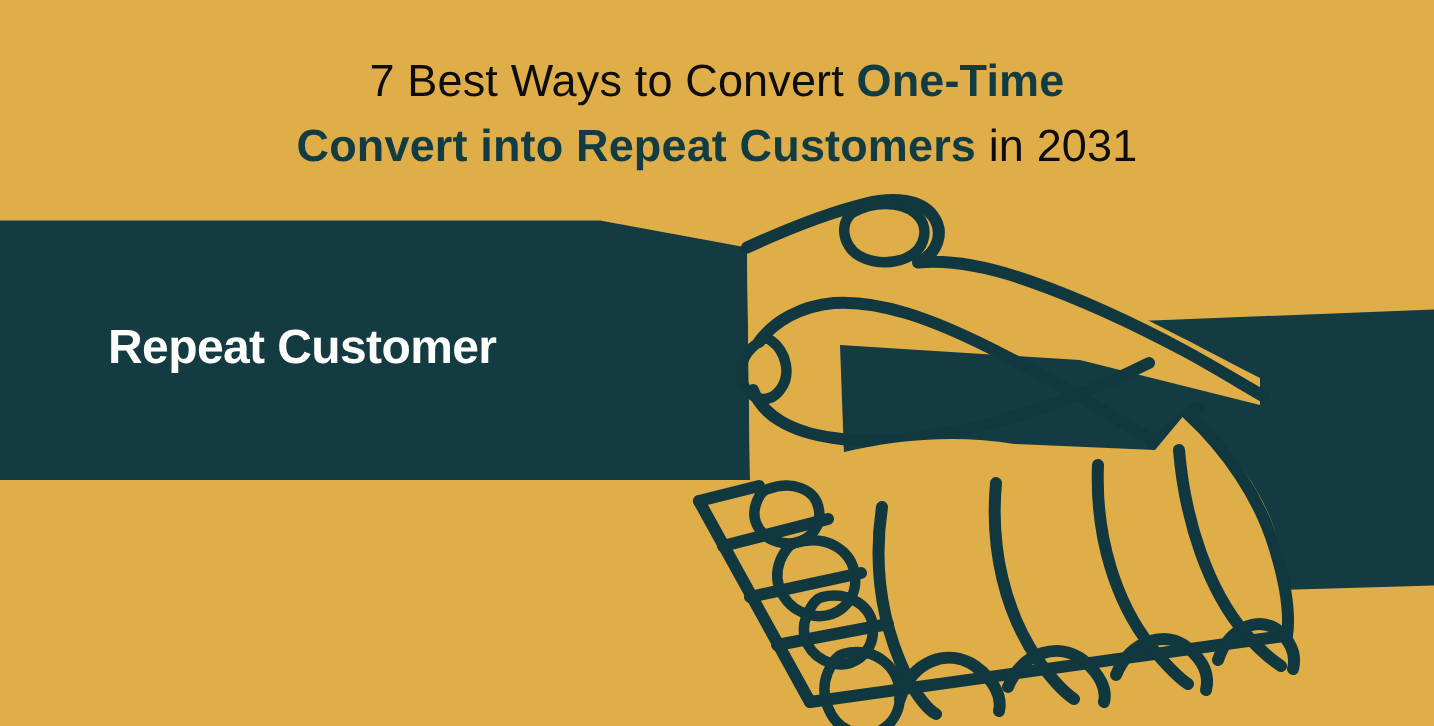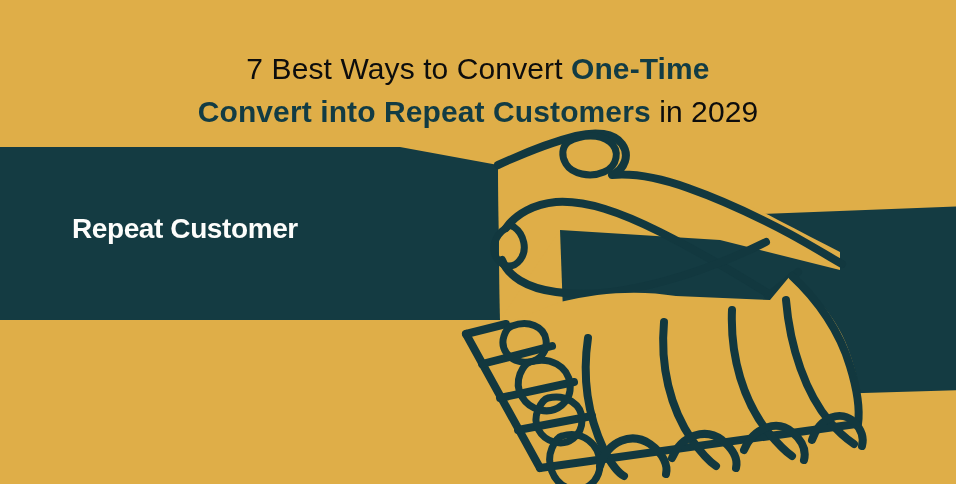--- a/index.html
+++ b/index.html
@@ -15,21 +15,21 @@
     width: 956px;
     height: 484px;
     background: #dfae48;
     overflow: hidden;
   }
 
   
   #headline {
     position: absolute;
     left: 0;
-    top: 28px;
+    top: 14px;
     width: 956px;
     text-align: center;
     line-height: 1.42;
     font-size: 30px;
     letter-spacing: 0.1px;
     color: #0d0d0d;
     font-weight: 400;
     z-index: 5;
     white-space: nowrap;
   }
@@ -57,36 +57,36 @@
     display: block;
     width: 956px;
     height: 374px;
   }
 
   
   #band-caption {
     position: absolute;
     left: 72px;
     top: 213px;
-    font-size: 28px;
+    font-size: 32px;
     font-weight: 700;
     color: #fdfdfb;
     letter-spacing: -0.4px;
     z-index: 6;
     white-space: nowrap;
   }
 </style>
 </head>
 <body>
 
 <div id="page">
 
   <h1 id="headline">
     <span class="ln"><span class="pl">7 Best Ways to Convert </span><span class="em">One-Time</span></span>
-    <span class="ln"><span class="em">Convert into Repeat Customers</span><span class="pl"> in 2029</span></span>
+    <span class="ln"><span class="em">Convert into Repeat Customers</span><span class="pl"> in 2031</span></span>
   </h1>
 
   <div id="illustration">
     <svg viewBox="0 0 956 374" xmlns="http://www.w3.org/2000/svg">
       <defs>
         <clipPath id="stage">
           <rect x="0" y="0" width="956" height="374"></rect>
         </clipPath>
       </defs>
 

